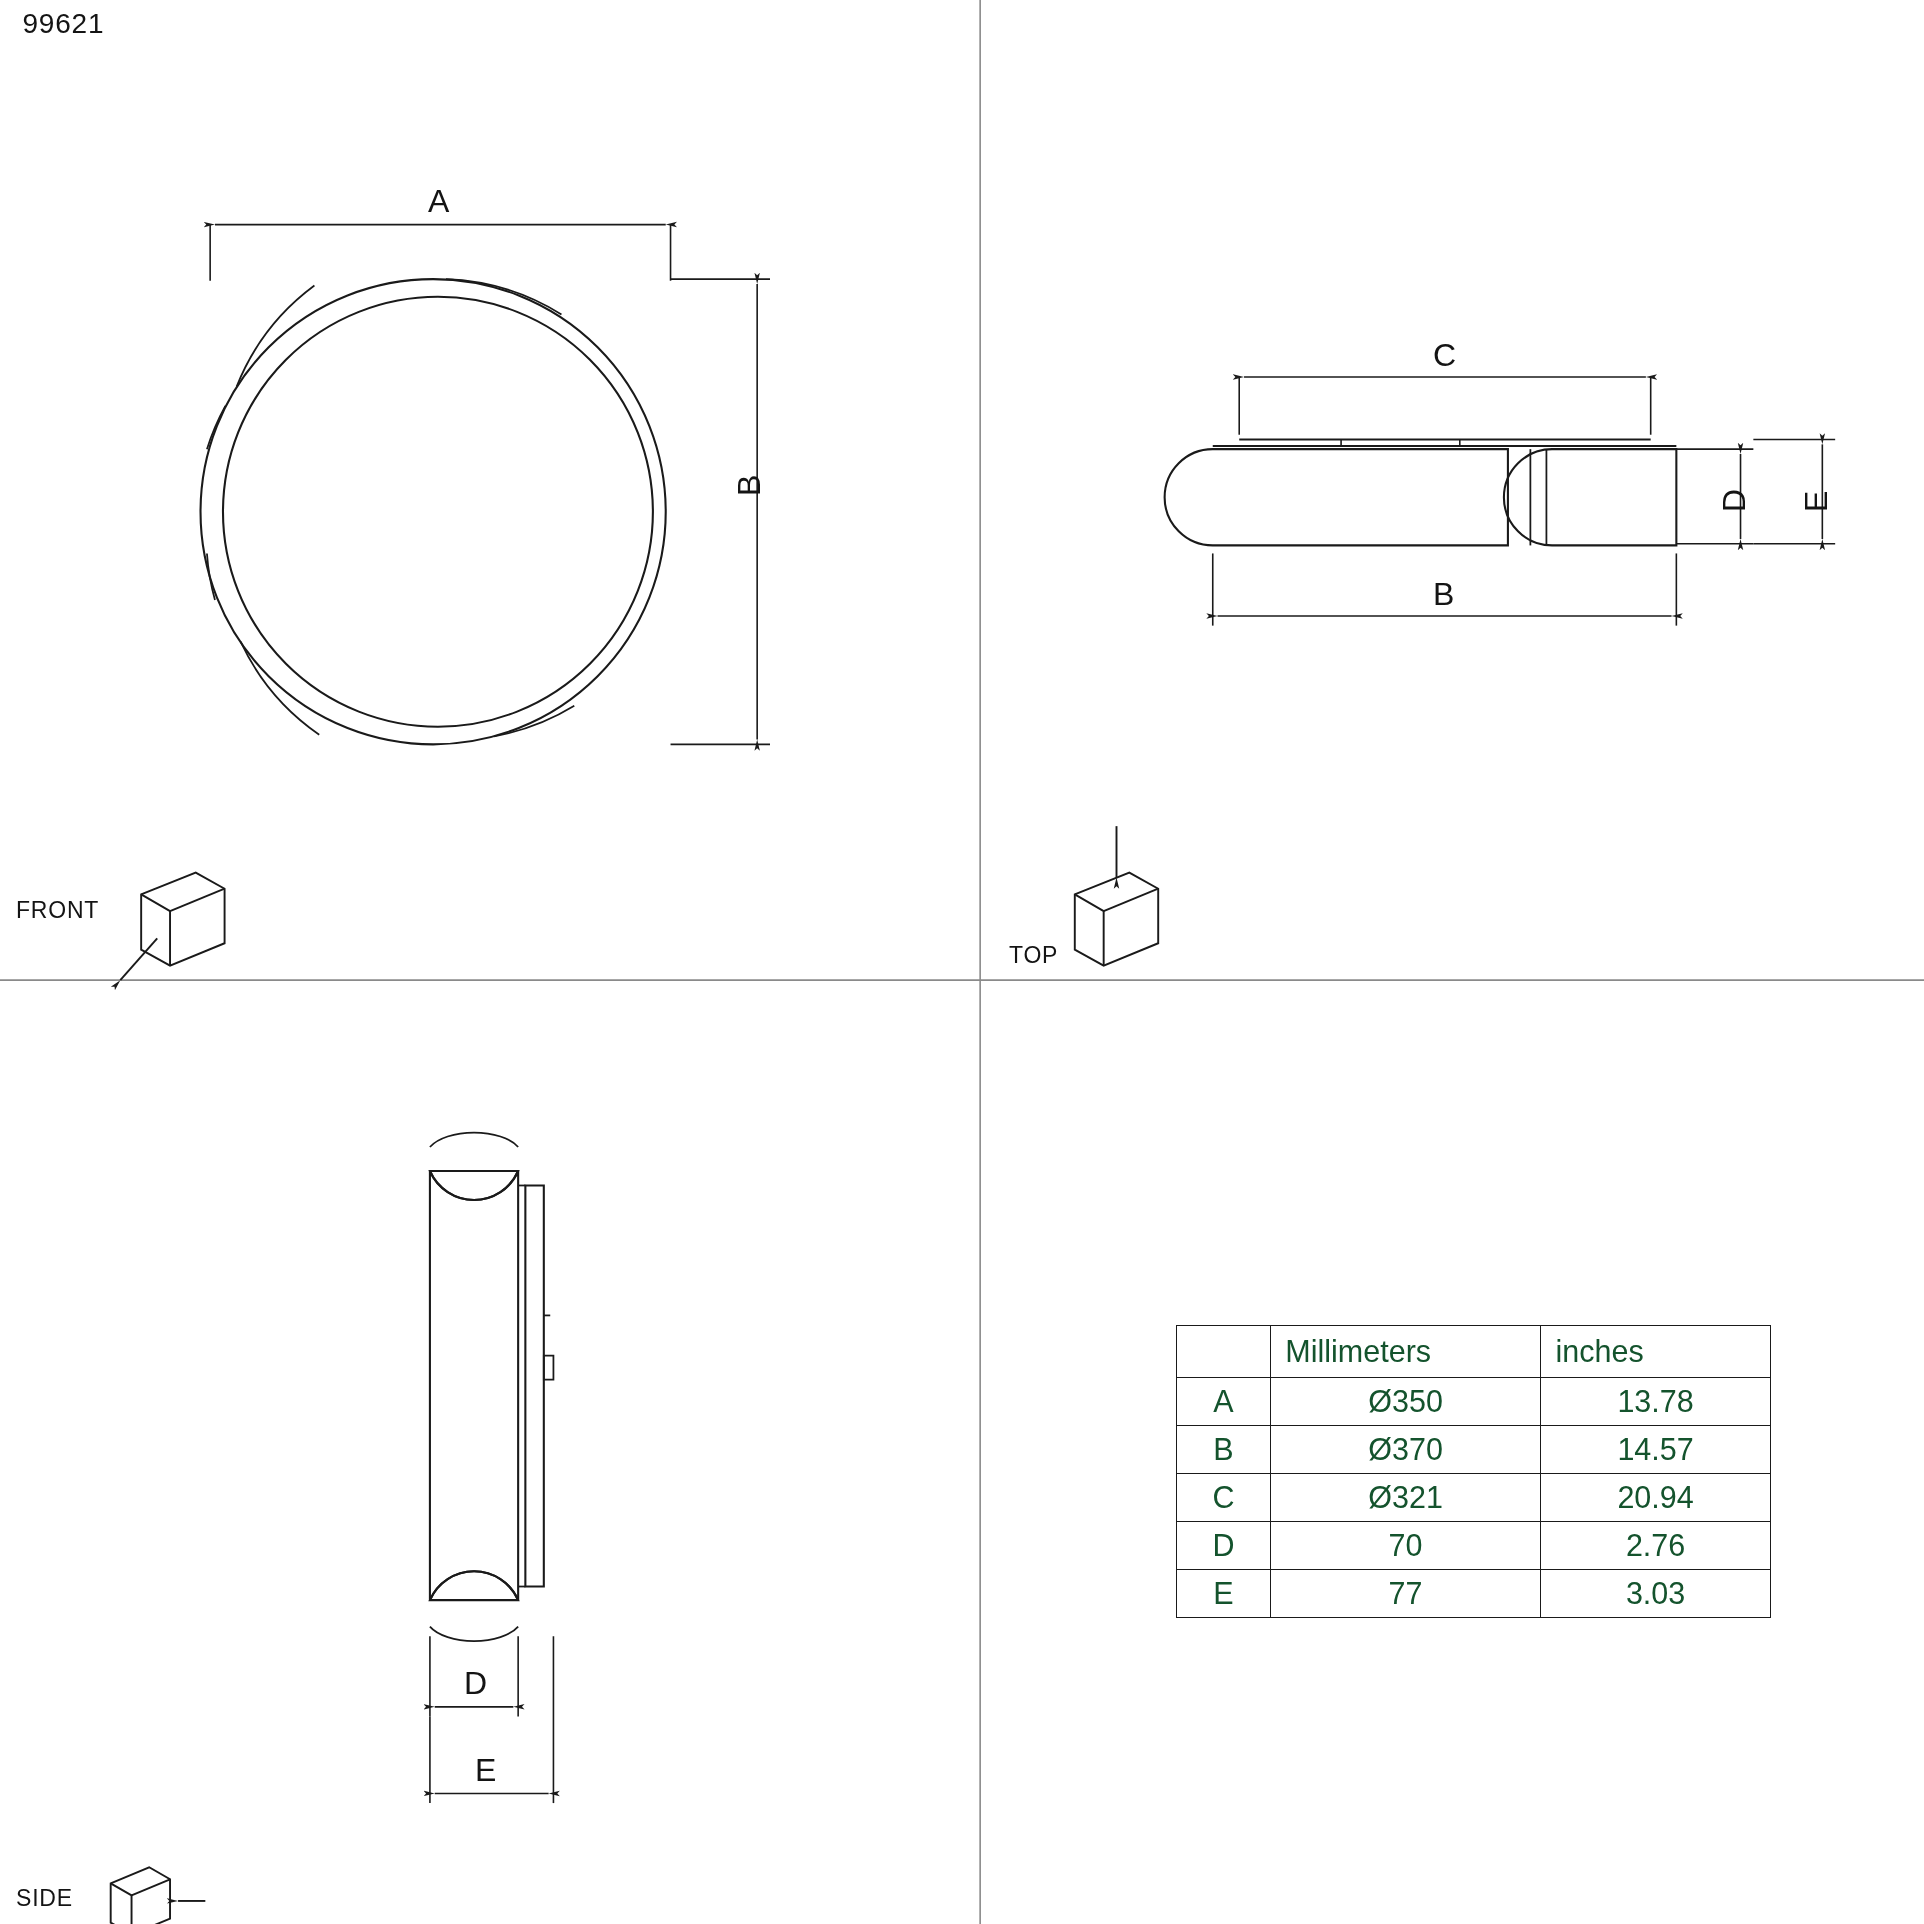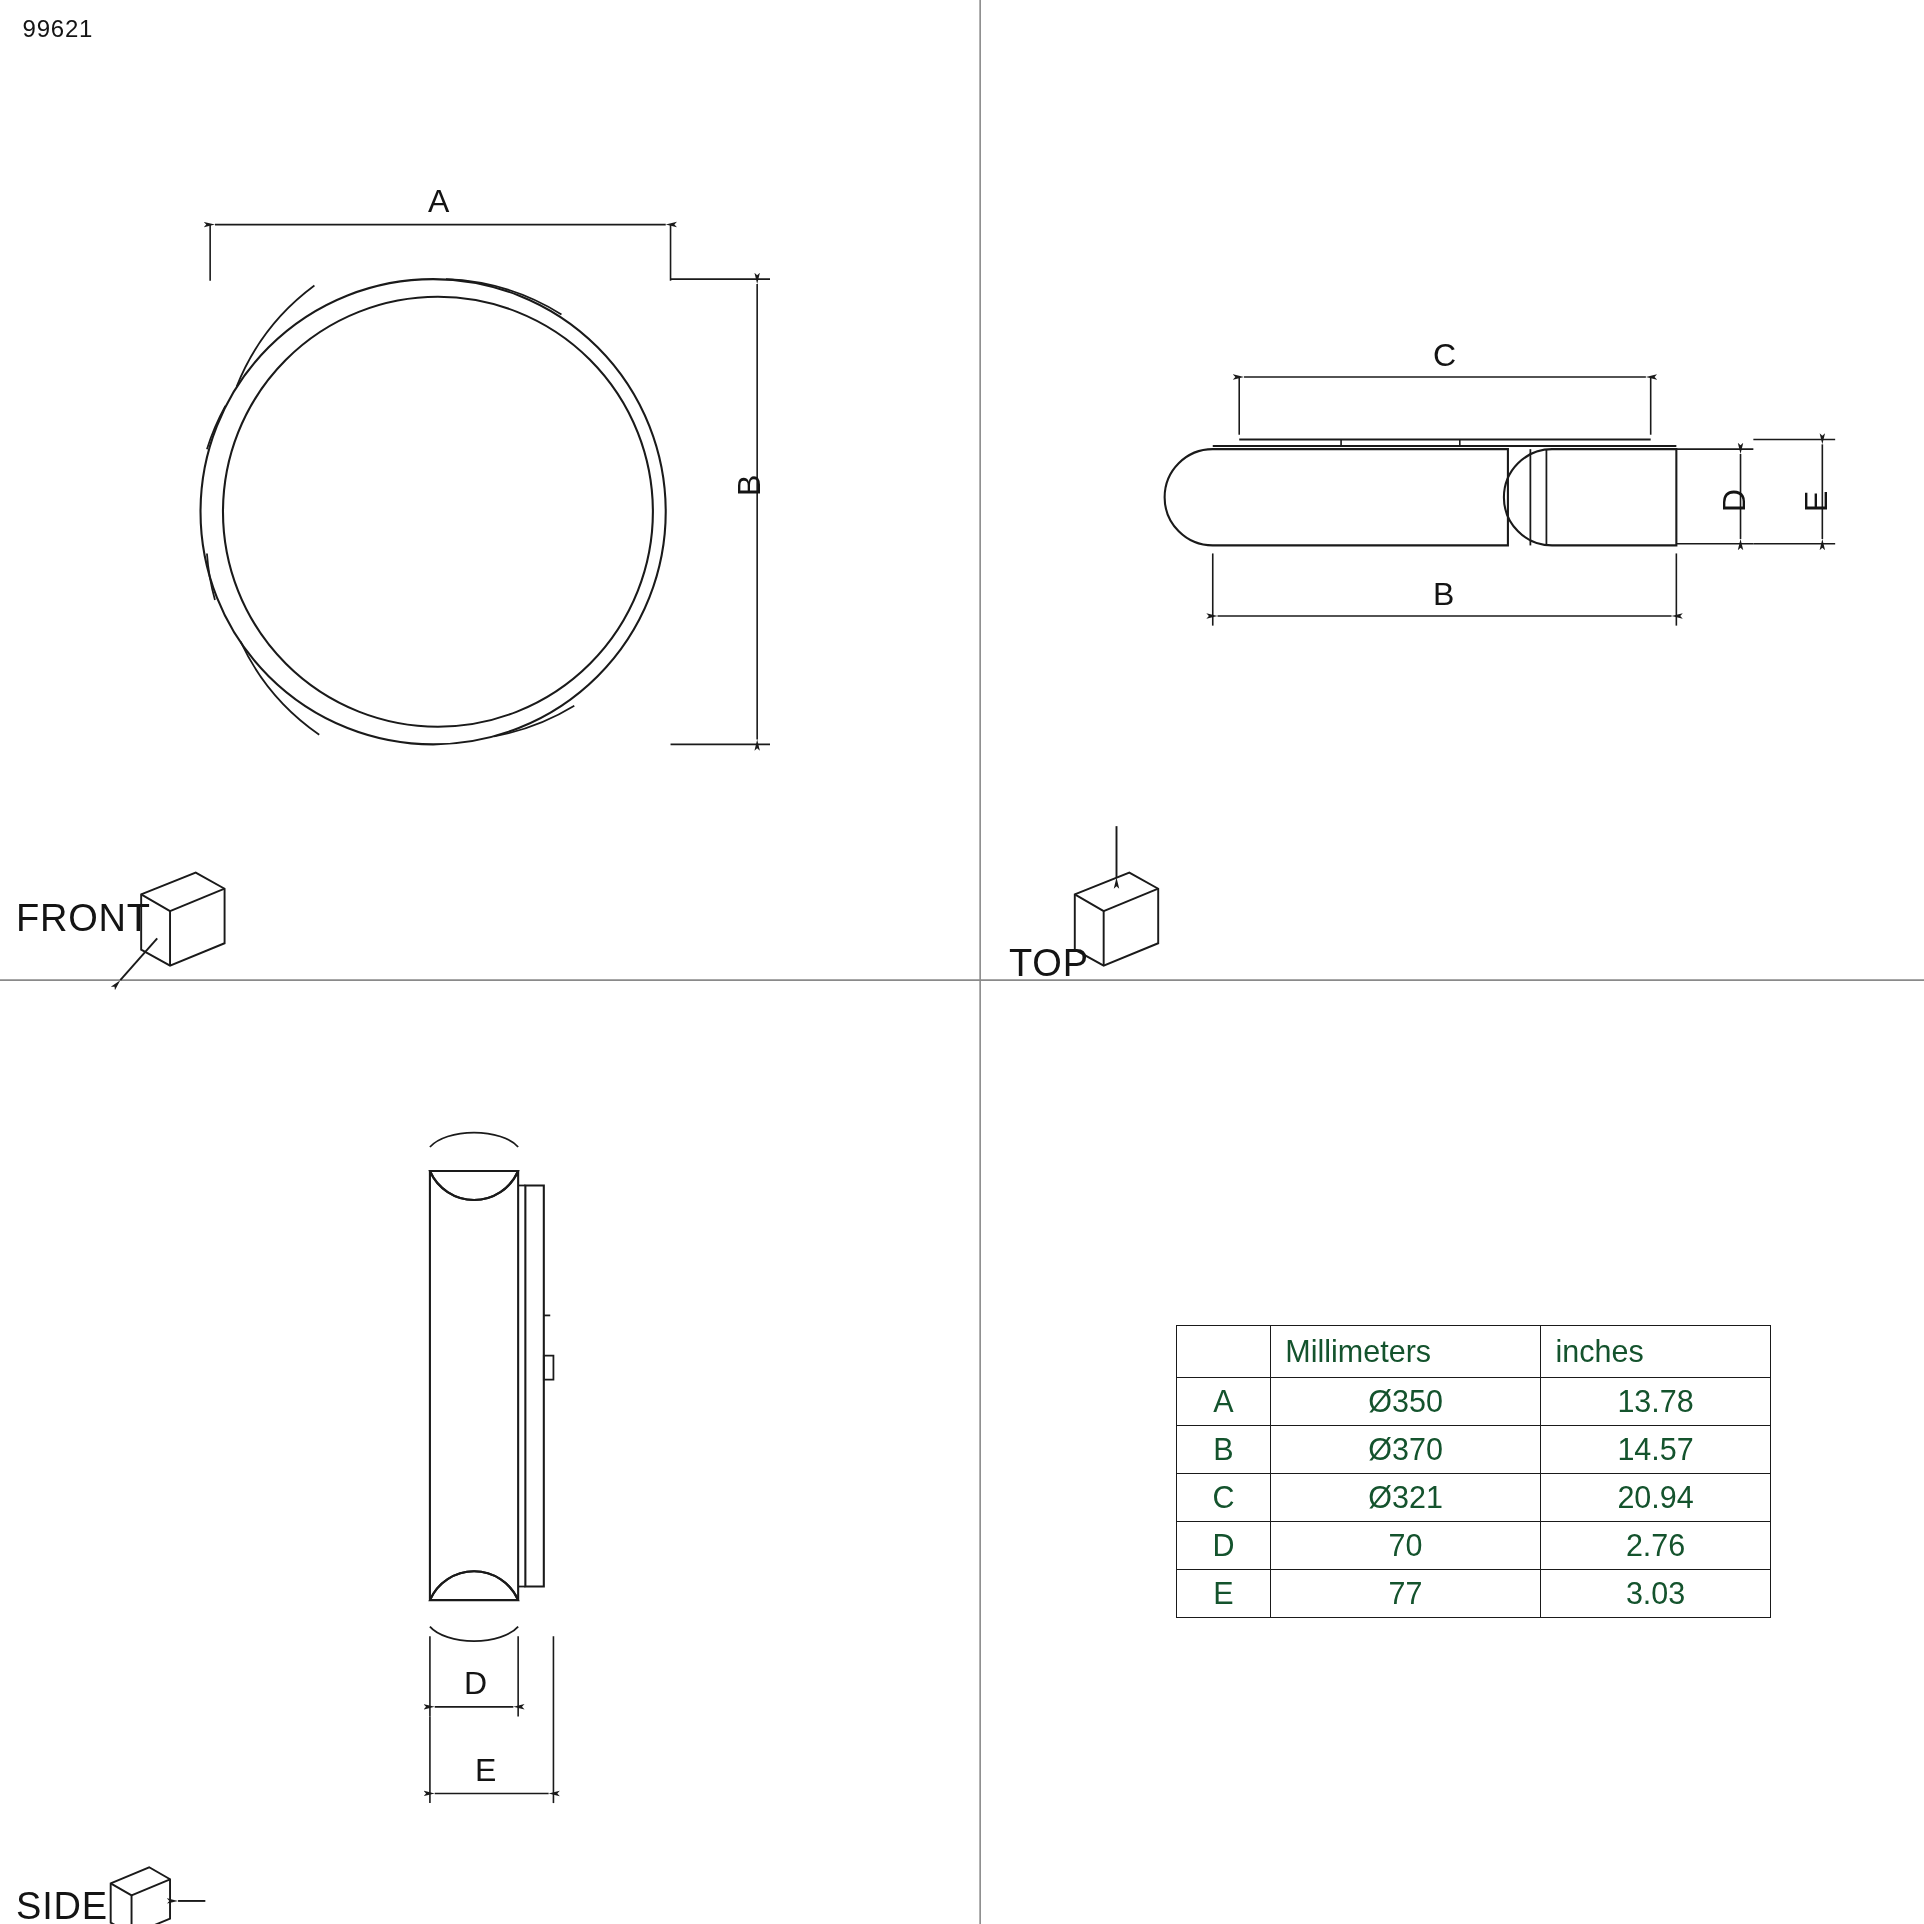--- a/index.html
+++ b/index.html
@@ -22,26 +22,26 @@
     height: 1925px;
   }
   .label {
     position: absolute;
     font-family: "Liberation Sans", sans-serif;
     color: #141414;
     white-space: nowrap;
   }
   #part-number {
     left: 22.5px;
-    top: 15px;
-    font-size: 24px;
+    top: 8px;
+    font-size: 28px;
     letter-spacing: 0.8px;
   }
   .view-tag {
-    font-size: 38px;
+    font-size: 23px;
     letter-spacing: 0.8px;
   }
   #front-tag { left: 16px;  top: 897px; }
   #top-tag   { left: 1009px; top: 942px; }
   #side-tag  { left: 16px;  top: 1885px; text-align: center; }
 
   .dim-letter {
     font-size: 32px;
   }
 

